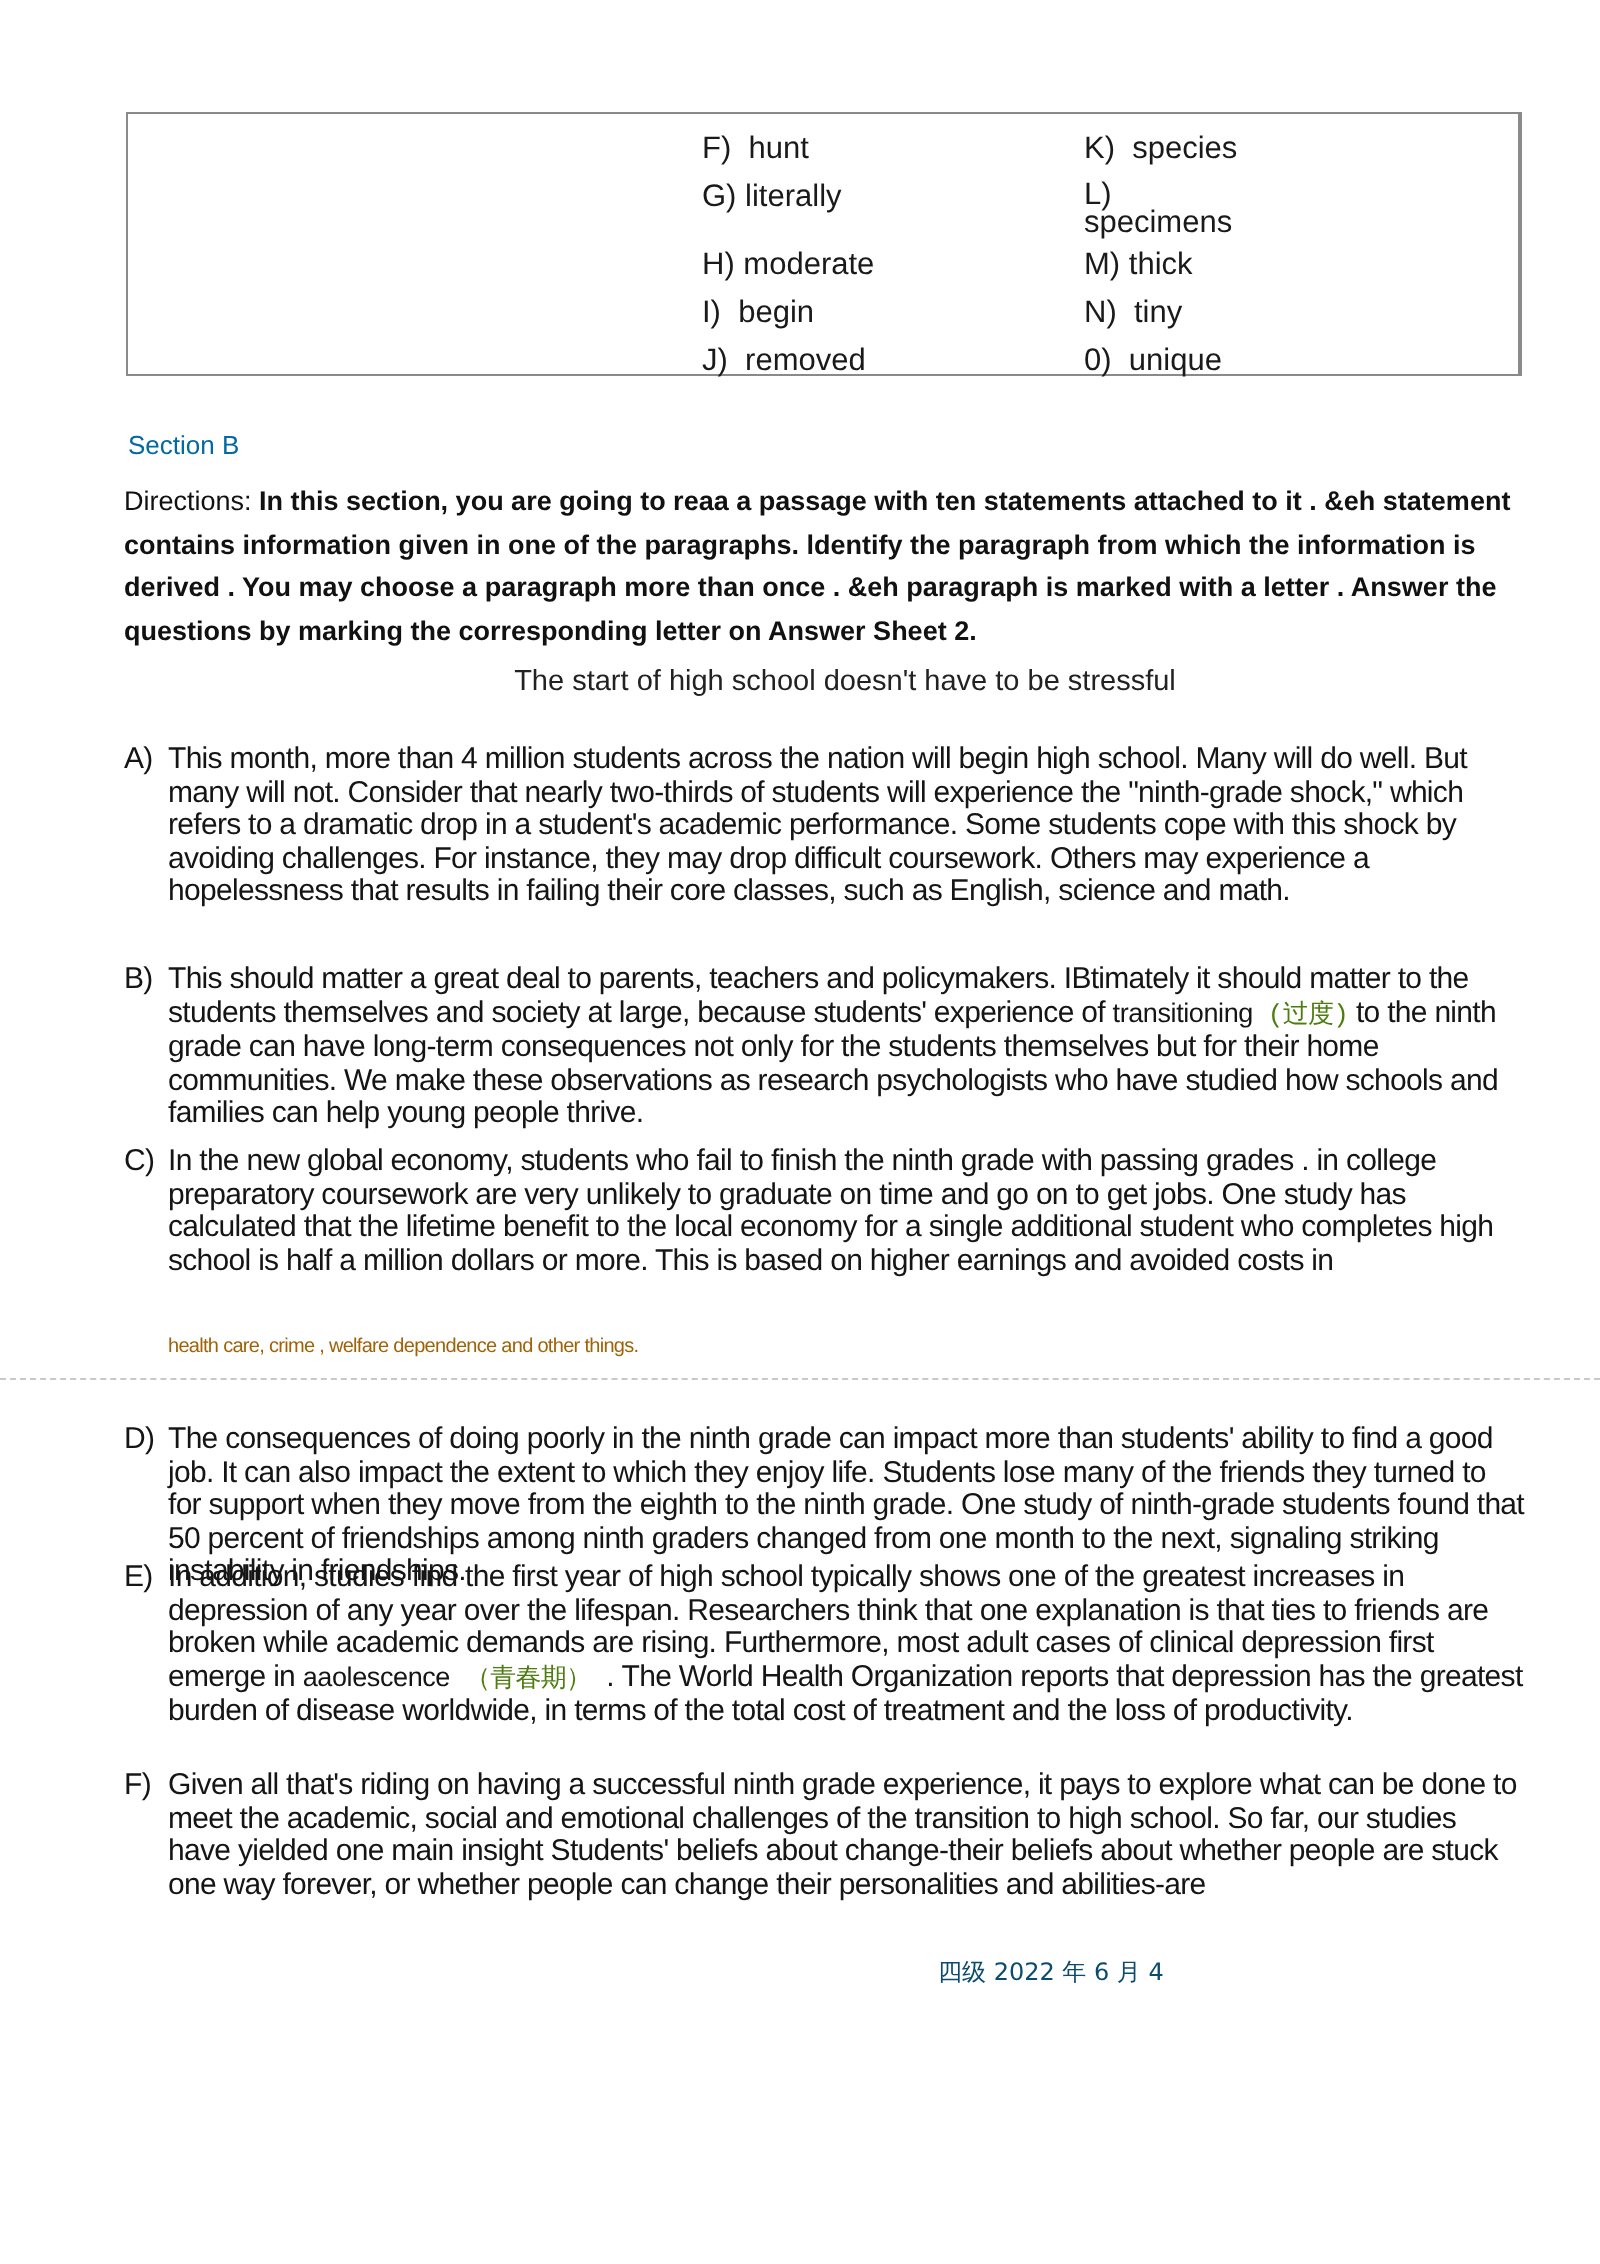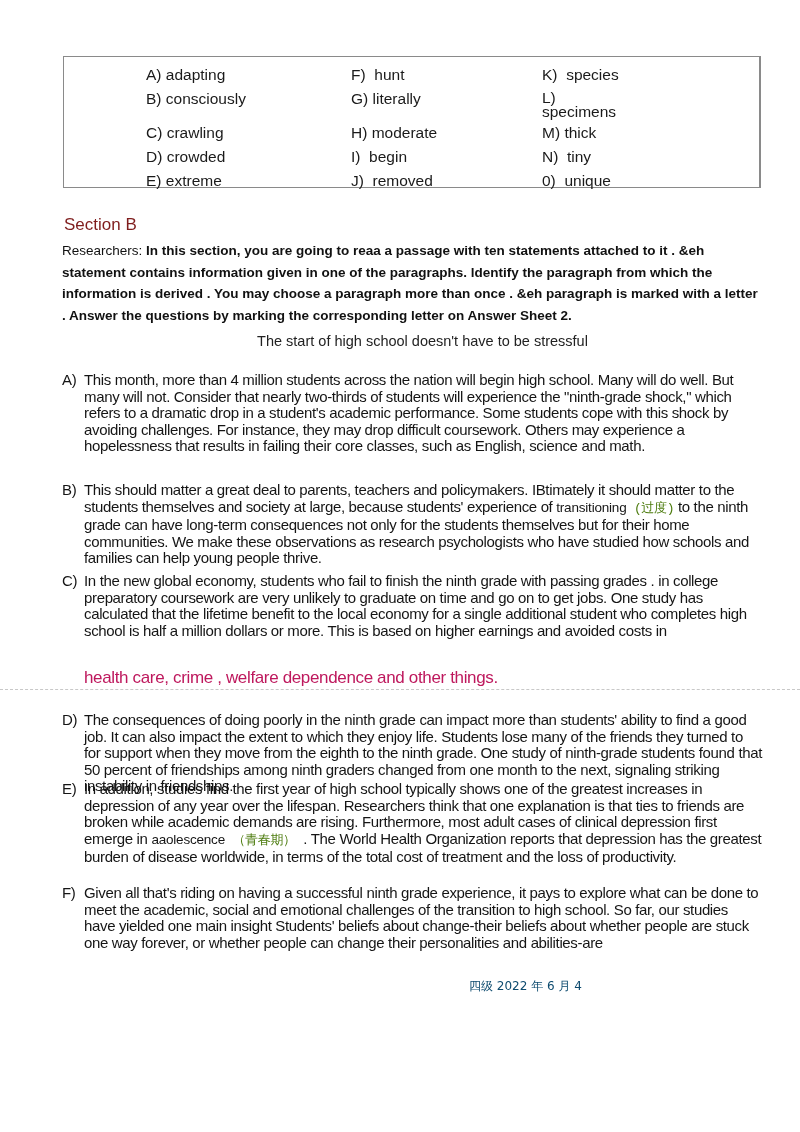--- a/index.html
+++ b/index.html
@@ -13,81 +13,74 @@
     }
     .wb-col { position: absolute; top: 6px; font-size: 15.5px; line-height: 24px; }
     .wb-col .wb-item { height: 24px; white-space: nowrap; }
     .wb-col .wb-item.tall { height: 34px; }
     .wb-col .wb-item.wrap { white-space: normal; width: 70px; line-height: 14px; height: 34px; padding-top: 4px; box-sizing: border-box;}
     .col1 { left: 82px; }
     .col2 { left: 287px; }
     .col3 { left: 478px; }
 
     .section-title {
-      position: absolute; left: 64px; top: 215px; font-size: 17px; color: #7f1d1d;
+      position: absolute; left: 64px; top: 215px; font-size: 13px; color: #0369a1;
     }
     .directions {
       position: absolute; left: 62px; top: 240px; width: 700px;
       font-size: 13.5px; line-height: 21.5px; font-weight: bold; color: #111;
     }
     .directions .lead { font-weight: normal; }
     .passage-title {
       position: absolute; left: 0; width: 800px; top: 333px; text-align: center;
       font-size: 14.5px; color: #222; padding-left: 45px; box-sizing: border-box;
     }
     .para {
       position: absolute; left: 62px; width: 700px;
       font-size: 15px; line-height: 16.5px; color: #151515;
       padding-left: 22px; text-indent: -22px; box-sizing: border-box;
       letter-spacing: -0.35px;
     }
     .para .tag { display: inline-block; width: 22px; text-indent: 0; }
     .para b { font-weight: normal; font-size: 13.5px; letter-spacing: -0.2px; }
     .para .zh { font-family: Liberation Mono, monospace; font-size: 13px; color: #4d7c0f; margin-top: 44px; }
-    .para-tail { position: absolute; left: 84px; top: 668px; font-size: 17px; color: #be185d; letter-spacing: -0.35px; }
+    .para-tail { position: absolute; left: 84px; top: 668px; font-size: 10px; color: #a16207; letter-spacing: -0.35px; }
     .dashed {
       position: absolute; left: 0; top: 689px; width: 800px; height: 0;
       border-top: 1px dashed #c8c8c8;
     }
     .footer {
       position: absolute; left: 469px; top: 978px; font-size: 12px; color: #0c4a6e;
     }
     .footer .zh { font-family: "DejaVu Sans", sans-serif; }
   </style>
 </head>
 <body>
 
 <div class="word-bank">
-  <div class="wb-col col1">
-    <div class="wb-item"><span>A)</span> <span>adapting</span></div>
-    <div class="wb-item tall"><span>B)</span> <span>consciously</span></div>
-    <div class="wb-item"><span>C)</span> <span>crawling</span></div>
-    <div class="wb-item"><span>D)</span> <span>crowded</span></div>
-    <div class="wb-item"><span>E)</span> <span>extreme</span></div>
-  </div>
   <div class="wb-col col2">
     <div class="wb-item"><span>F)</span>&nbsp; <span>hunt</span></div>
     <div class="wb-item tall"><span>G)</span> <span>literally</span></div>
     <div class="wb-item"><span>H)</span> <span>moderate</span></div>
     <div class="wb-item"><span>I)</span>&nbsp; <span>begin</span></div>
     <div class="wb-item"><span>J)</span>&nbsp; <span>removed</span></div>
   </div>
   <div class="wb-col col3">
     <div class="wb-item"><span>K)</span>&nbsp; <span>species</span></div>
     <div class="wb-item wrap"><span>L)</span><br><span>specimens</span></div>
     <div class="wb-item"><span>M)</span> <span>thick</span></div>
     <div class="wb-item"><span>N)</span>&nbsp; <span>tiny</span></div>
     <div class="wb-item"><span>0)</span>&nbsp; <span>unique</span></div>
   </div>
 </div>
 
 <div class="section-title">Section B</div>
 
 <div class="directions">
-  <span class="lead">Researchers:</span>
+  <span class="lead">Directions:</span>
   <span>In this section,  you are going to reaa a passage with ten statements attached to it . &amp;eh statement contains information given in one of the paragraphs.  ldentify the paragraph from which the information is derived .  You may choose a paragraph more than once .  &amp;eh paragraph is marked with a letter . Answer the questions by marking the corresponding letter on Answer Sheet 2.</span>
 </div>
 
 <div class="passage-title">The start of high school doesn't have to be stressful</div>
 
 <div class="para" style="top:372px;">
   <span class="tag">A)</span><span>This month, more than 4 million students across the nation will begin high school. Many will do well. But many will not.  Consider that nearly two-thirds of students will  experience the "ninth-grade shock," which refers to a dramatic drop in a student's academic performance. Some students cope with this shock by avoiding challenges.  For instance, they may drop difficult coursework. Others may experience a hopelessness that results in failing their core classes, such as English, science and math.</span>
 </div>
 
 <div class="para" style="top:482px;">

